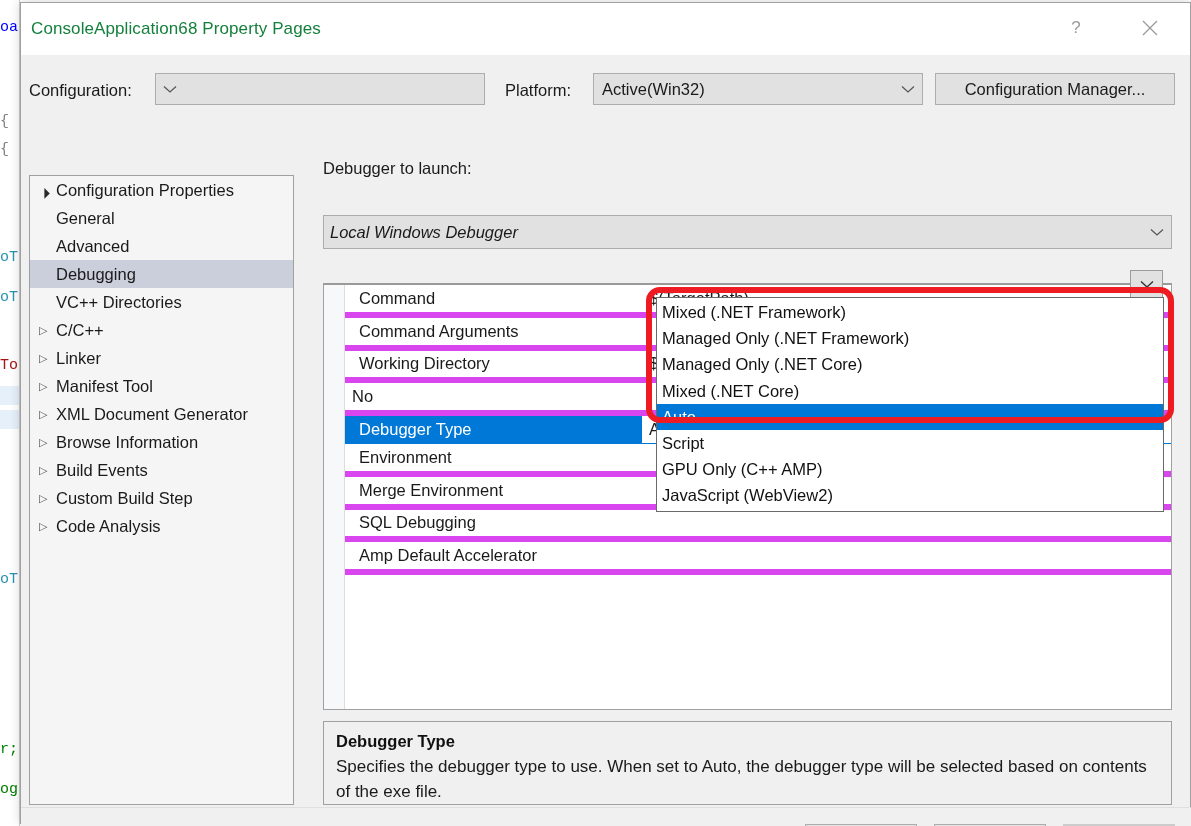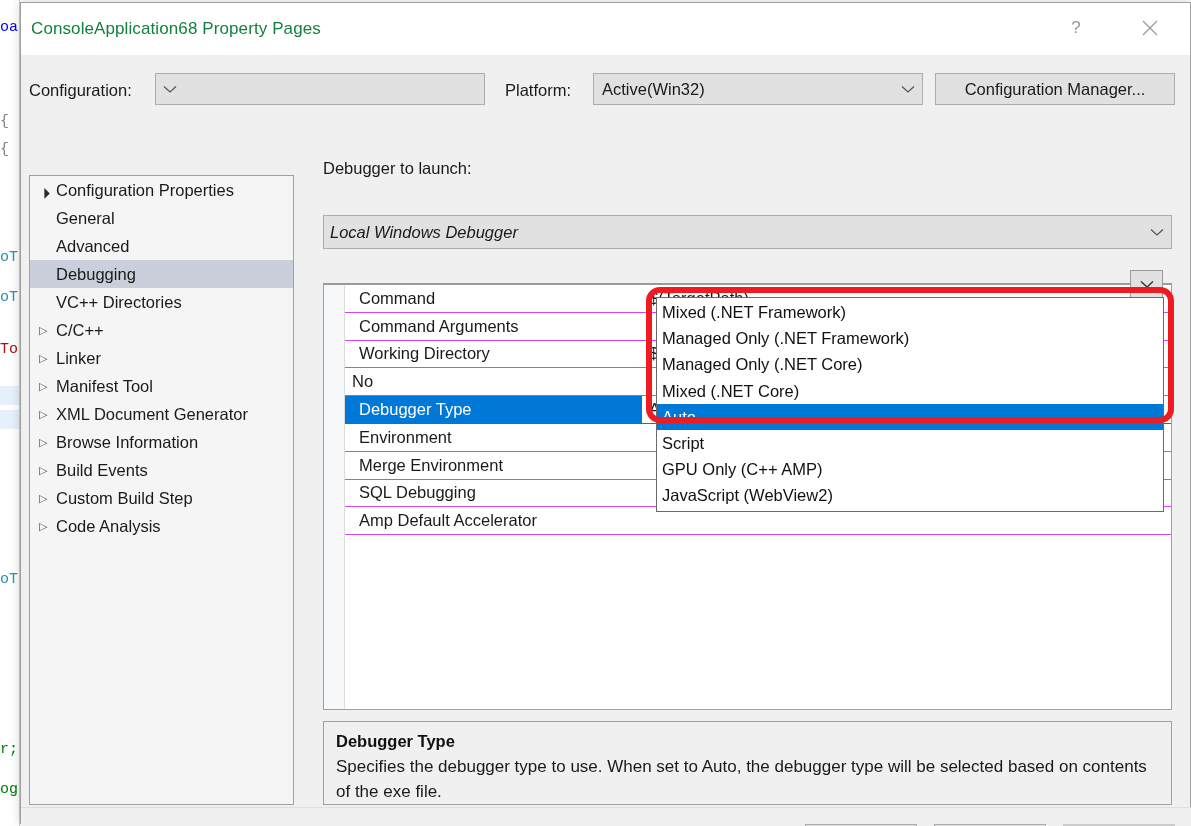--- a/index.html
+++ b/index.html
@@ -246,21 +246,21 @@
   #prop-rows {
     position: absolute;
     left: 21px;
     top: 0;
     right: 0;
   }
   .prop-row {
     display: flex;
     height: 26.8px;
     align-items: center;
-    border-bottom: 1px solid #d946ef;
+    border-bottom: 6px solid #d946ef;
     cursor: default;
   }
   .prop-name {
     width: 297px;
     flex: 0 0 297px;
     font-size: 16.5px;
     color: #1a1a1a;
     padding-left: 14px;
     box-sizing: border-box;
     white-space: nowrap;
@@ -399,21 +399,21 @@
 
 <div id="backdrop">
   <div class="bg-hl" style="top:386px;width:19px;"></div>
   <div class="bg-hl" style="top:410px;width:19px;"></div>
   <div id="backdrop-code">
       <div class="code-line cl-dkblue" style="top: 18px;">oa</div>
       <div class="code-line cl-gray" style="top: 112px;">{</div>
       <div class="code-line cl-gray" style="top: 140px;">{</div>
       <div class="code-line cl-teal" style="top: 248px;">oT</div>
       <div class="code-line cl-teal" style="top: 288px;">oT</div>
-      <div class="code-line cl-orange" style="top: 340px;">To</div>
+      <div class="code-line cl-orange" style="top: 356px;">To</div>
       <div class="code-line cl-teal" style="top: 570px;">oT</div>
       <div class="code-line cl-green" style="top: 740px;">r;</div>
       <div class="code-line cl-green" style="top: 780px;">og</div>
     </div>
   <div id="backdrop-divider"></div>
 </div>
 
 <div id="dialog">
 
   <div id="titlebar">

